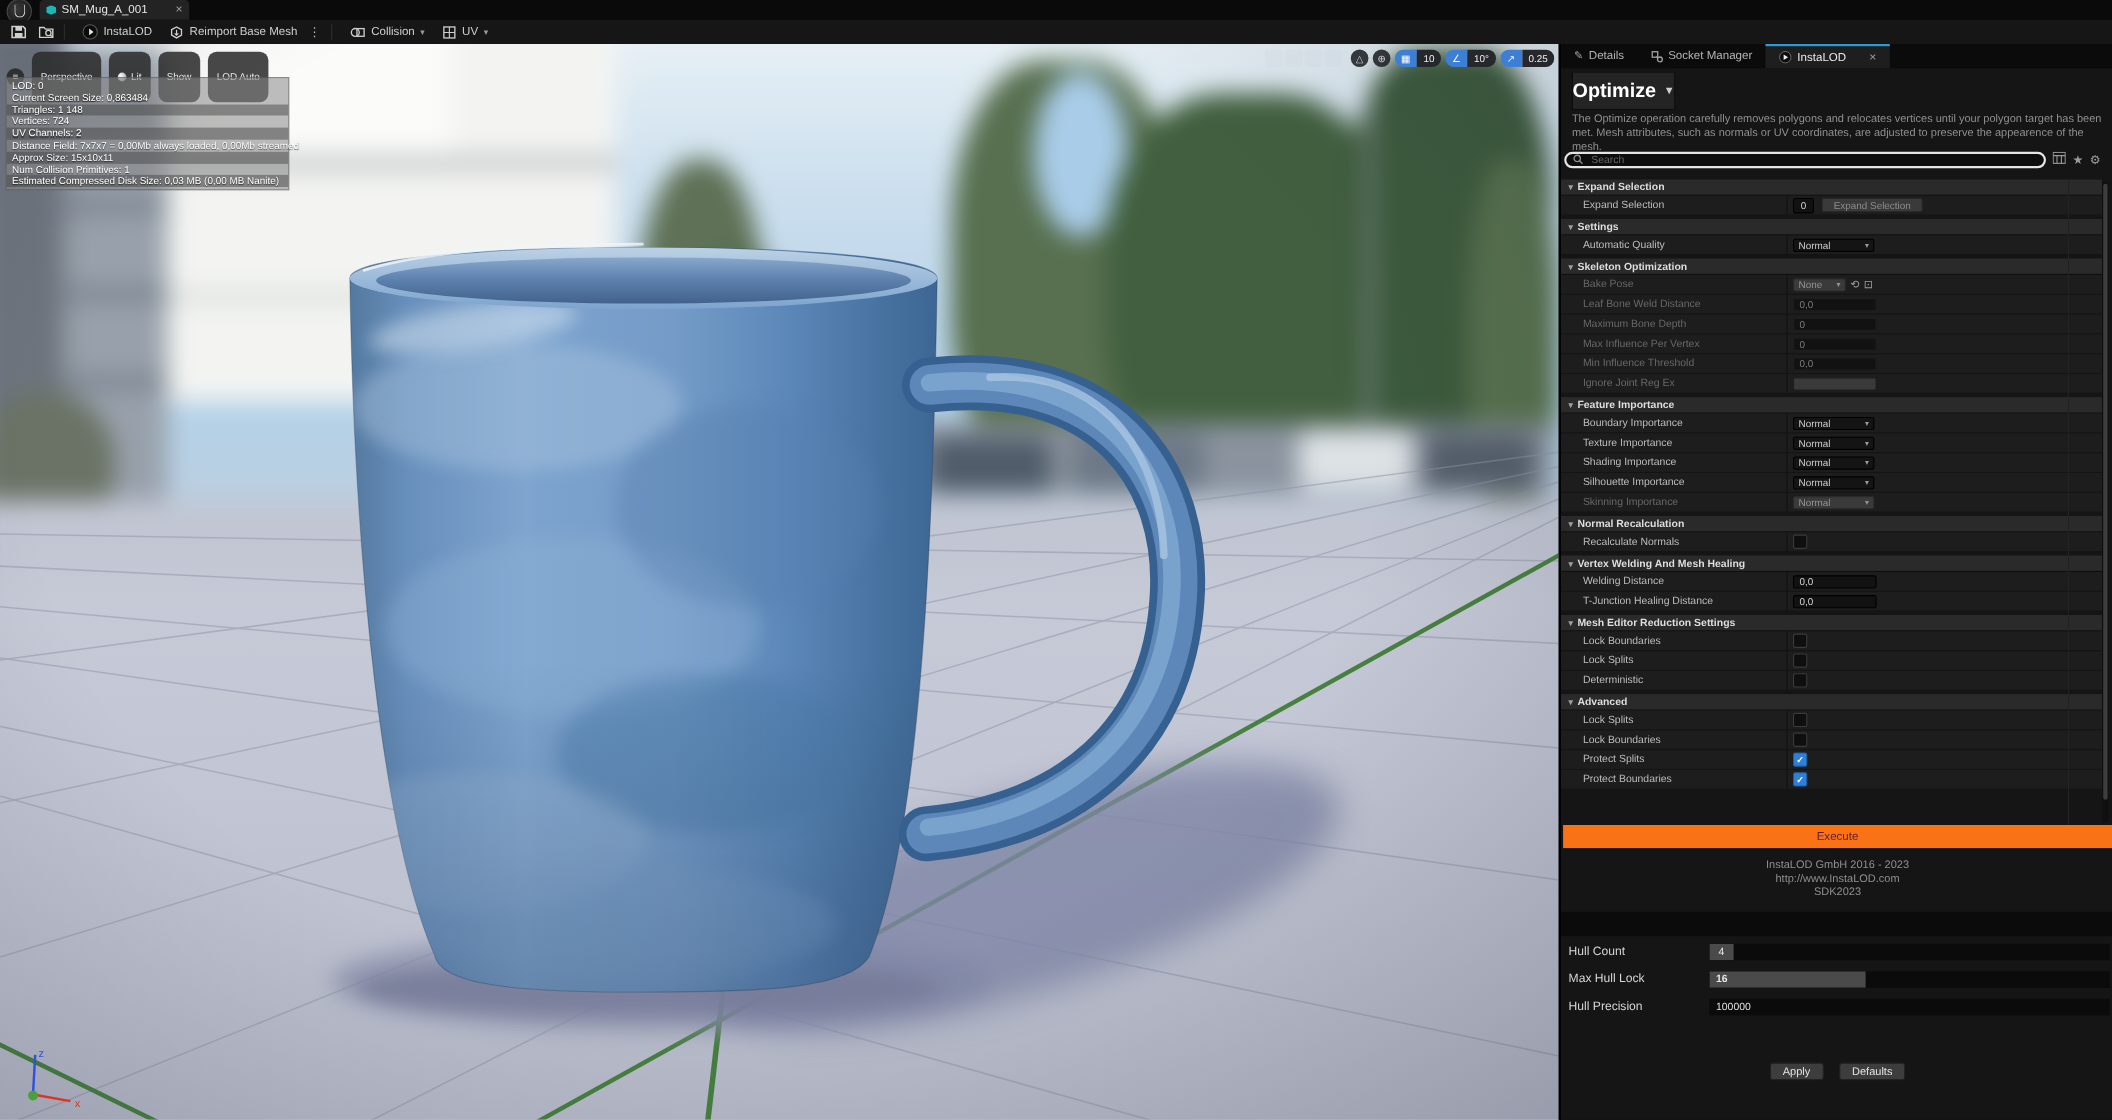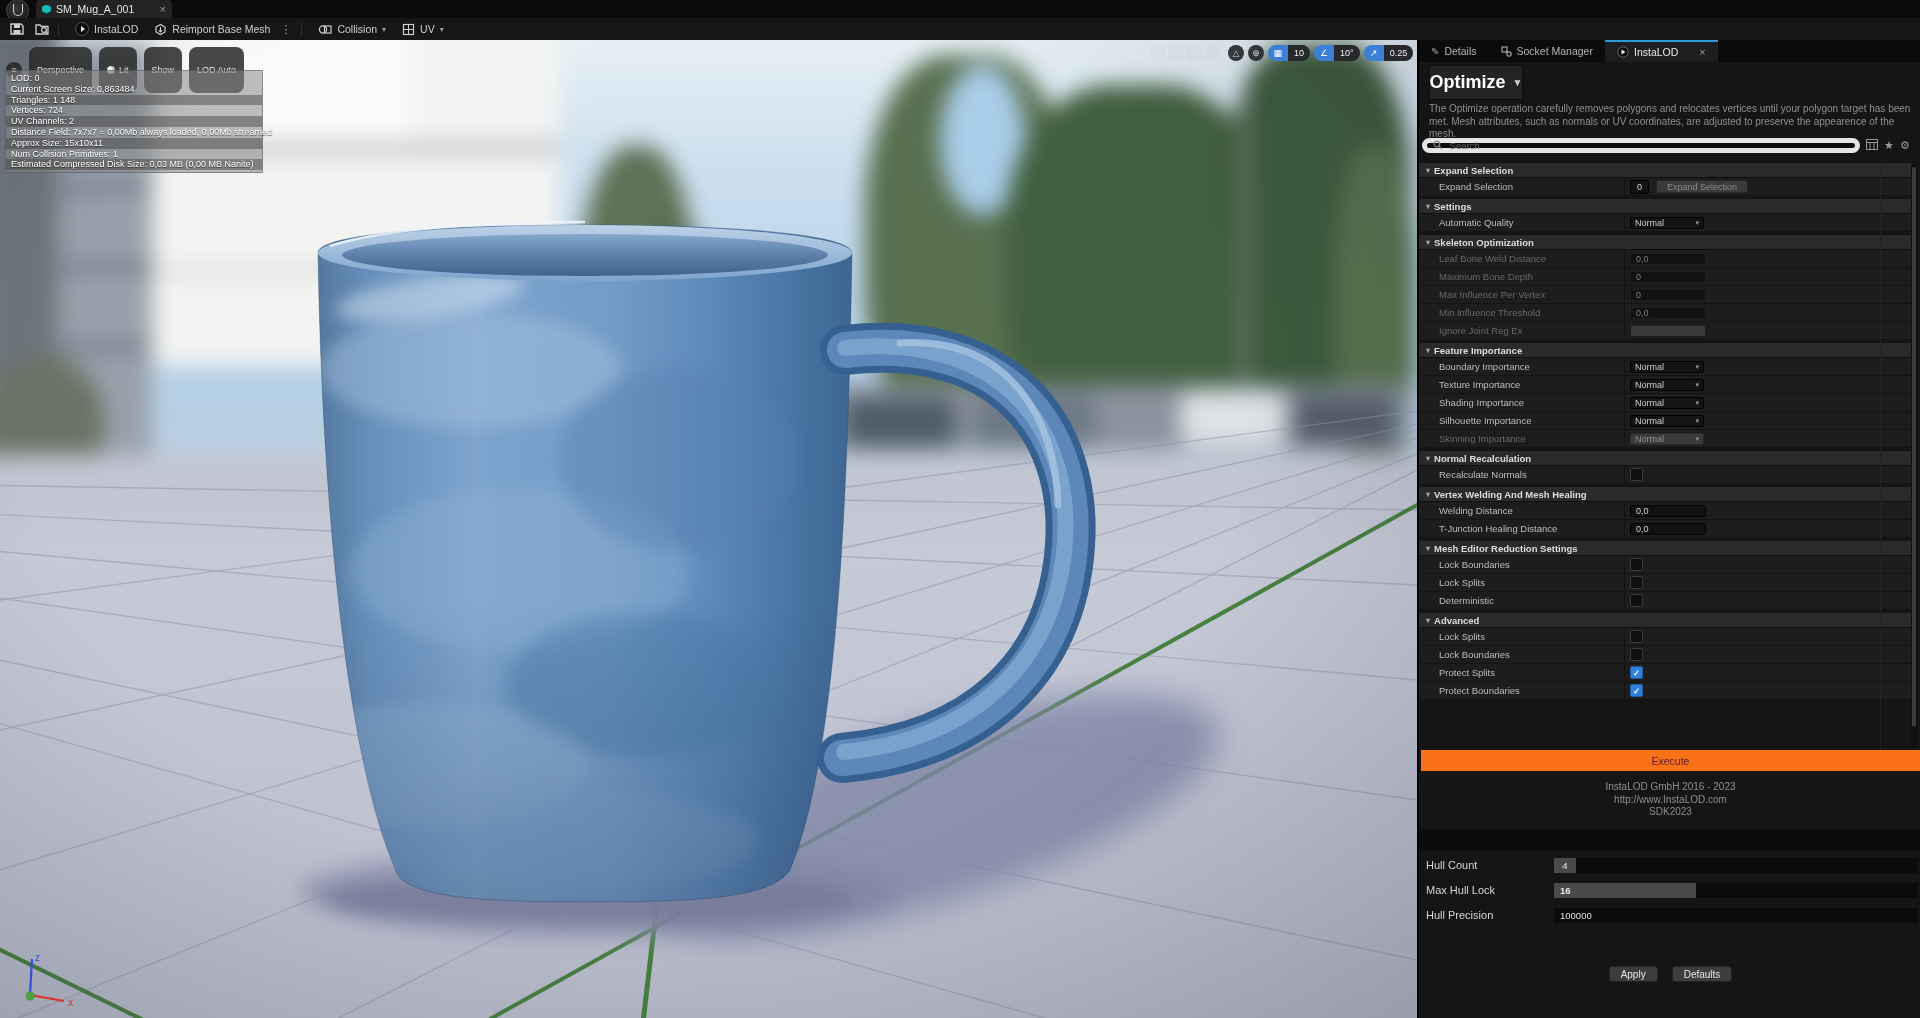--- a/index.html
+++ b/index.html
@@ -68,21 +68,21 @@
   .panel{position:absolute;left:1417px;top:40px;width:503px;height:978px;background:#151515;border-left:2px solid #000;box-sizing:border-box;}
   .ptabs{position:absolute;left:0;top:0;width:503px;height:22px;background:#0b0b0b;display:flex;}
   .ptab{height:22px;display:flex;align-items:center;gap:5px;padding:0 12px;color:#b4b4b4;font-size:10.5px;}
   .ptab .pticon{font-size:10px;color:#9f9f9f;}
   .ptab.active{background:#1e1e1e;color:#e8e8e8;border-top:2px solid #2f9bd6;box-sizing:border-box;}
   .optimize{position:absolute;left:10px;top:25px;width:92px;height:33px;background:#242424;border:1px solid #0c0c0c;
     display:flex;align-items:center;justify-content:center;gap:7px;color:#fff;font-size:18px;font-weight:bold;}
   .optimize .arr{font-size:10px;color:#cfcfcf;}
   .pdesc{position:absolute;left:10px;top:63px;width:482px;color:#8f8f8f;font-size:10px;line-height:12.5px;}
   .searchrow{position:absolute;left:3px;top:96px;width:497px;height:18px;display:flex;align-items:center;}
-  .searchbox{width:438px;height:15px;background:#0d0d0d;border:5px solid #e5e5e5;border-radius:8px;
+  .searchbox{width:438px;height:15px;background:#0d0d0d;border:2px solid #e5e5e5;border-radius:8px;
     display:flex;align-items:center;padding:0 6px;gap:5px;box-sizing:border-box;}
   .searchbox input{background:transparent;border:none;outline:none;color:#cdcdcd;font-size:9.5px;width:100%;font-family:"Liberation Sans",sans-serif;}
   .searchbox input::placeholder{color:#666;}
   .sico{color:#9a9a9a;font-size:11px;margin-left:6px;}
 
   .sections{position:absolute;left:0px;top:123px;width:492px;height:587px;overflow:hidden;background:#151515;}
   .sec-h{height:14px;background:#2a2a2a;border-bottom:1px solid #0f0f0f;display:flex;align-items:center;color:#dedede;font-size:9.5px;font-weight:bold;}
   .sec-h .tri{color:#9f9f9f;font-size:8px;margin:0 4px 0 7px;}
   .row{height:17px;background:#1d1d1d;border-bottom:1px solid #141414;display:flex;align-items:center;position:relative;}
   .rlabel{position:absolute;left:20px;color:#bdbdbd;font-size:9.5px;white-space:nowrap;}
@@ -454,20 +454,31 @@
               <span class="ddarr">▾</span>
             </div>
           </div>
         </div>
         <div class="secgap"></div>
         <div class="sec-h">
           <span class="tri">▾</span>
           <span>Skeleton Optimization</span>
         </div>
         <div class="row dis">
+          <span class="rlabel">Bake Pose</span>
+          <div class="wcol">
+            <div class="dd dim" style="width: 48px;">
+              <span>None</span>
+              <span class="ddarr">▾</span>
+            </div>
+            <span class="icn">⟲</span>
+            <span class="icn">⊡</span>
+          </div>
+        </div>
+        <div class="row dis">
           <span class="rlabel">Leaf Bone Weld Distance</span>
           <div class="wcol">
             <div class="inbox">0,0</div>
           </div>
         </div>
         <div class="row dis">
           <span class="rlabel">Maximum Bone Depth</span>
           <div class="wcol">
             <div class="inbox">0</div>
           </div>

